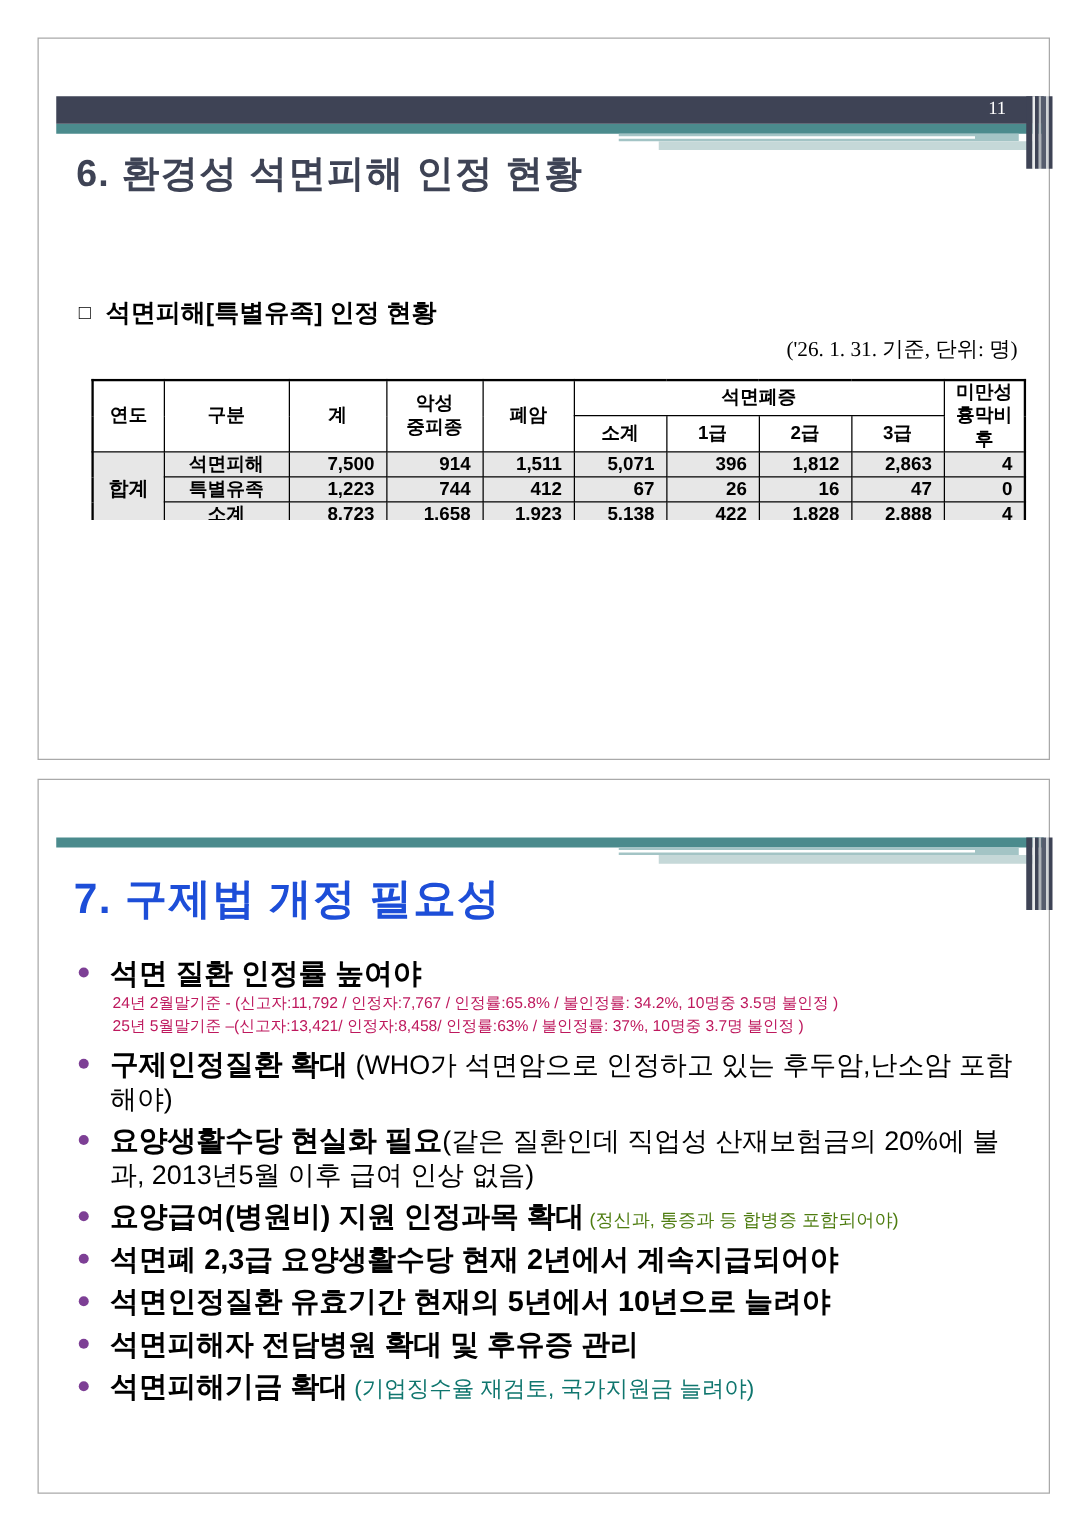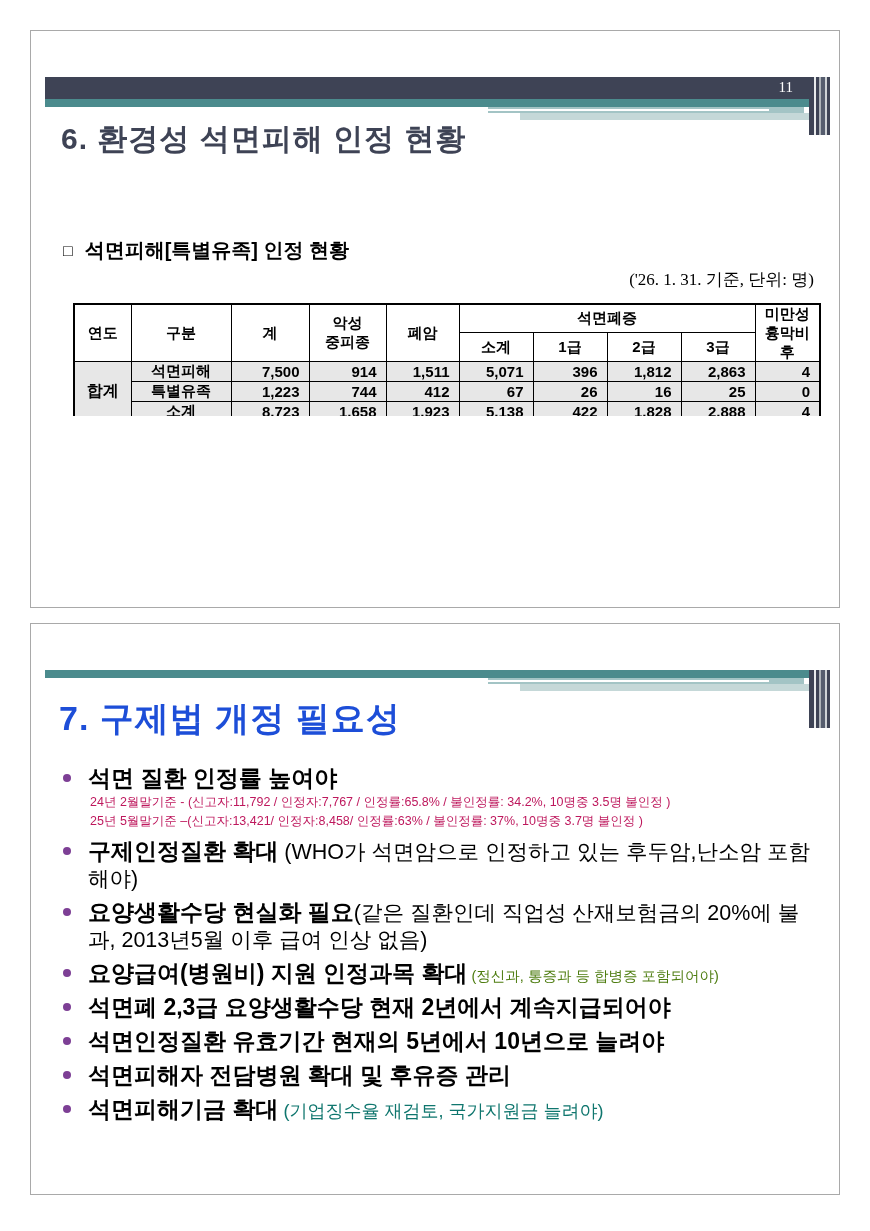--- a/index.html
+++ b/index.html
@@ -6,21 +6,21 @@
   html,body { width:870px; height:1231px; background:#ffffff;
     font-family:"Liberation Sans", sans-serif; color:#000; }
   .page { position:relative; width:870px; height:1231px; background:#fff; overflow:hidden; }
 
   .slide { position:absolute; left:30px; width:810px; background:#fff;
     border:1px solid #a9a9a9; }
   .slide1 { top:30px; height:578px; }
   .slide2 { top:623px; height:572px; }
 
   
-  .hdr { position:absolute; left:14px; right:16px; top:46px; height:74px; }
+  .hdr { position:absolute; left:14px; right:4px; top:46px; height:74px; }
   .hdr-bar { position:relative; height:22px; background:#3e4355; }
   .pagenum { position:absolute; right:30px; top:2px; color:#fff;
     font-family:"Liberation Serif", serif; font-size:15px; }
   .hdr-teal { height:8px; background:#4b8b8d; }
   .hdr-lights { position:relative; height:16px; }
   .light1 { position:absolute; left:57%; right:2.5%; top:0; height:6px; background:#a3c4c5; }
   .white-line { position:absolute; left:56%; width:37%; top:2px; height:2px; background:#ffffff; z-index:2; }
   .light2 { position:absolute; left:61%; right:0.5%; top:6px; height:7px; background:#c5d8d8; }
   .hdr-stripes { position:absolute; right:-7px; top:0; height:58px; display:flex; z-index:3; }
   .hdr-stripes div { height:100%; }
@@ -138,21 +138,21 @@
           <td class="num">4</td>
         </tr>
         <tr>
           <td>특별유족</td>
           <td class="num">1,223</td>
           <td class="num">744</td>
           <td class="num">412</td>
           <td class="num">67</td>
           <td class="num">26</td>
           <td class="num">16</td>
-          <td class="num">25</td>
+          <td class="num">47</td>
           <td class="num">0</td>
         </tr>
         <tr>
           <td>소계</td>
           <td class="num">8,723</td>
           <td class="num">1,658</td>
           <td class="num">1,923</td>
           <td class="num">5,138</td>
           <td class="num">422</td>
           <td class="num">1,828</td>

